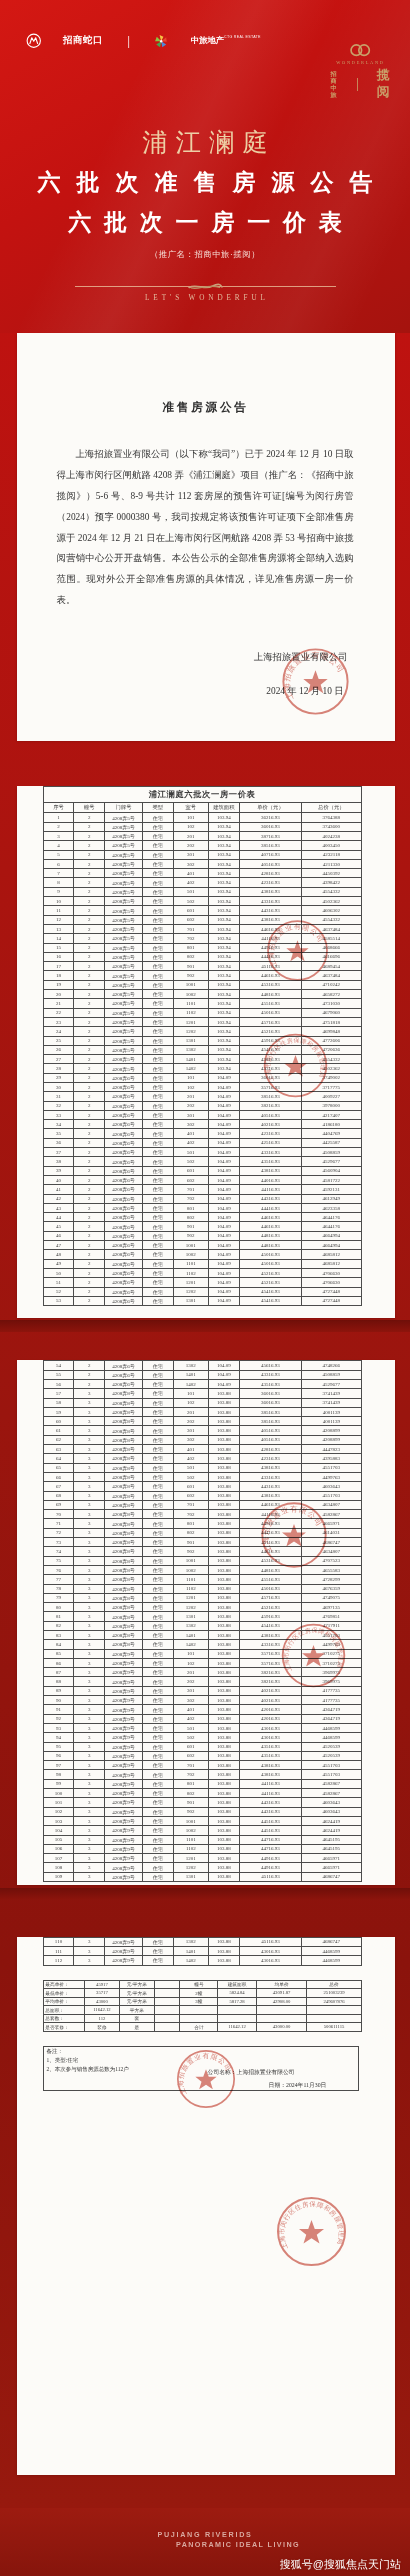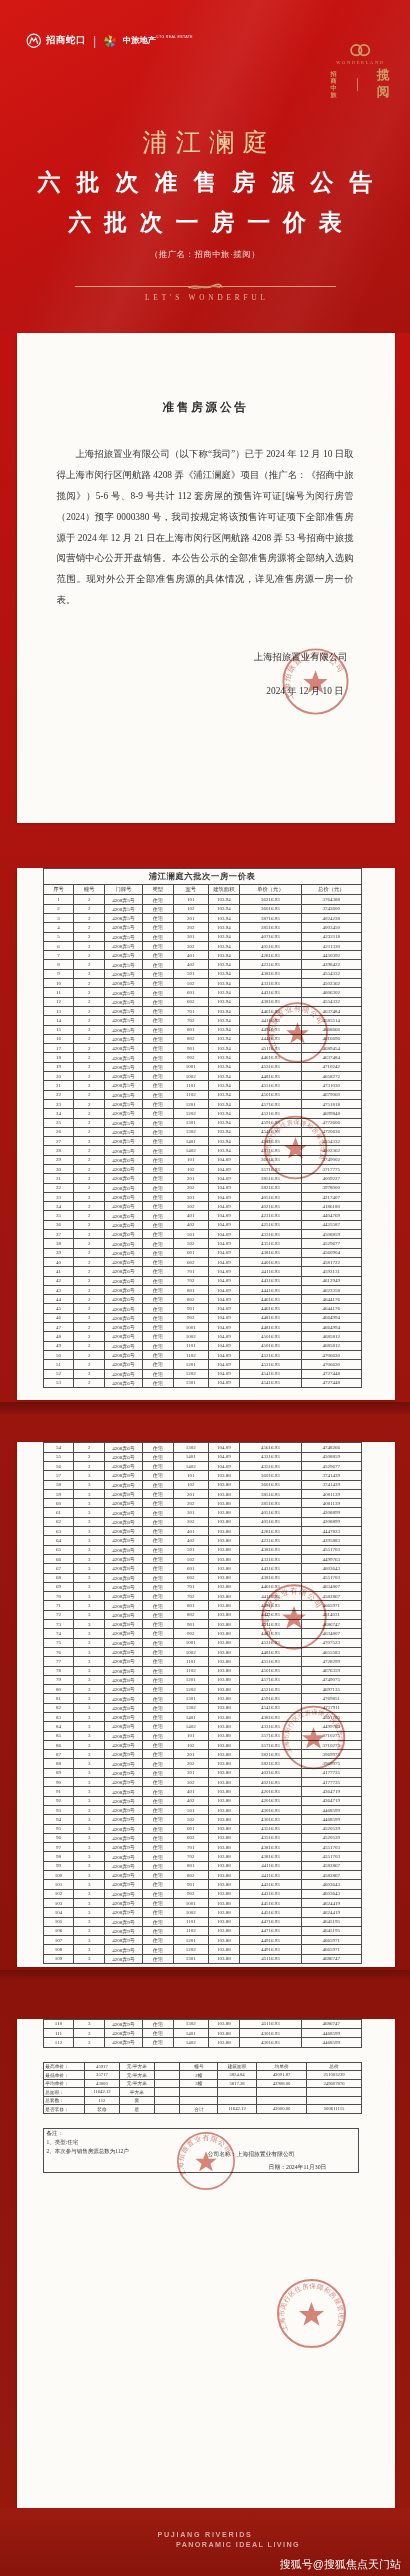--- a/index.html
+++ b/index.html
@@ -5,21 +5,21 @@
   html,body{margin:0;padding:0;}
   body{background:#7e130c;}
   #page{position:relative;width:410px;height:2576px;margin:0 auto;overflow:hidden;
         background:linear-gradient(180deg,#c9130f 0,#c01210 288px,#aa140f 870px,#9a150e 1414px,#8b130c 1963px,#97190e 2506px,#8a160c 100%);
         font-family:"Liberation Sans",sans-serif;}
   
   .hero{position:absolute;top:0;left:0;width:410px;height:333px;
         background:linear-gradient(150deg,#d41813 0%,#c31210 40%,#b01310 78%,#a5130e 100%);}
   .hero:after{content:"";position:absolute;inset:0;
         background:linear-gradient(115deg,rgba(255,255,255,0) 30%,rgba(255,255,255,.07) 46%,rgba(255,255,255,0) 60%,rgba(255,255,255,.05) 78%,rgba(255,255,255,0) 90%);}
-  .brand-left{position:absolute;top:33px;left:25.5px;display:flex;align-items:center;gap:5px;color:#fff;z-index:2;}
+  .brand-left{position:absolute;top:33px;left:25.5px;display:flex;align-items:center;gap:22px;color:#fff;z-index:2;}
   .brand-left .cn-big{font-size:9.4px;font-weight:bold;letter-spacing:0.6px;}
   .brand-sep{color:rgba(255,255,255,.75);font-size:12.2px;font-weight:200;margin:0 2.2px;}
   .ctg{display:flex;flex-direction:row;line-height:1.1;}
   .ctg .cn{font-size:8.3px;font-weight:bold;}
   .ctg .en{font-size:3.6px;letter-spacing:0.3px;opacity:.95;}
   .brand-right{position:absolute;top:43px;right:19px;width:61px;text-align:center;color:#c9a06a;z-index:2;}
   .brand-right .wordmark{font-size:4.4px;letter-spacing:1.7px;margin-top:2.2px;font-family:"Liberation Serif",serif;}
   .brand-line{display:flex;align-items:center;justify-content:center;gap:19px;margin-top:2.8px;}
   .brand-line .stack{display:flex;flex-direction:column;font-size:6.1px;font-weight:bold;line-height:1.15;letter-spacing:0.6px;}
   .brand-line .vline{width:0.6px;height:13.3px;background:#c9a06a;opacity:.8;}
@@ -31,21 +31,21 @@
   .hero-sub2{position:absolute;top:207px;left:0;width:410px;text-align:center;color:#ffffff;
         font-size:23px;font-weight:bold;letter-spacing:12.8px;text-indent:12.8px;}
   .hero-promo{position:absolute;top:249px;left:0;width:410px;text-align:center;color:#f6ded6;font-size:8.3px;letter-spacing:0.6px;}
   .hero-div{position:absolute;top:283px;left:75px;width:261px;height:7.8px;}
   .hero-div .line{position:absolute;top:3.3px;left:0;width:261px;height:0.6px;background:rgba(236,200,160,.75);}
   .hero-div svg{position:absolute;top:0;left:113px;}
   .hero-slogan{position:absolute;top:294px;left:0;width:410px;text-align:center;color:#e3bb9e;
         font-size:7.2px;letter-spacing:3.9px;text-indent:3.9px;font-family:"Liberation Serif",serif;}
   
   .card{position:relative;margin-left:16.6px;width:378px;background:#fcfbf8;box-shadow:0 0.6px 2.2px rgba(60,0,0,.35);}
-  #card1{margin-top:333px;height:490px;}
+  #card1{margin-top:333px;height:408px;}
   .gap20{height:11px;}
   #card2{height:532px;}
   #card3{height:525px;}
   #card4{height:538px;}
   .sep{height:12.2px;margin:2.2px 0;background:linear-gradient(180deg,#6f0f09,#8d140c);}
   
   .ann-title{padding-top:67px;text-align:center;font-family:"Liberation Serif",serif;
         font-size:11.6px;font-weight:bold;letter-spacing:2.8px;color:#2e2e2e;}
   .ann-body{margin:29px 41px 0 40px;font-family:"Liberation Serif",serif;font-size:9.4px;line-height:2.22;
         color:#333;text-align:justify;text-indent:2em;}

